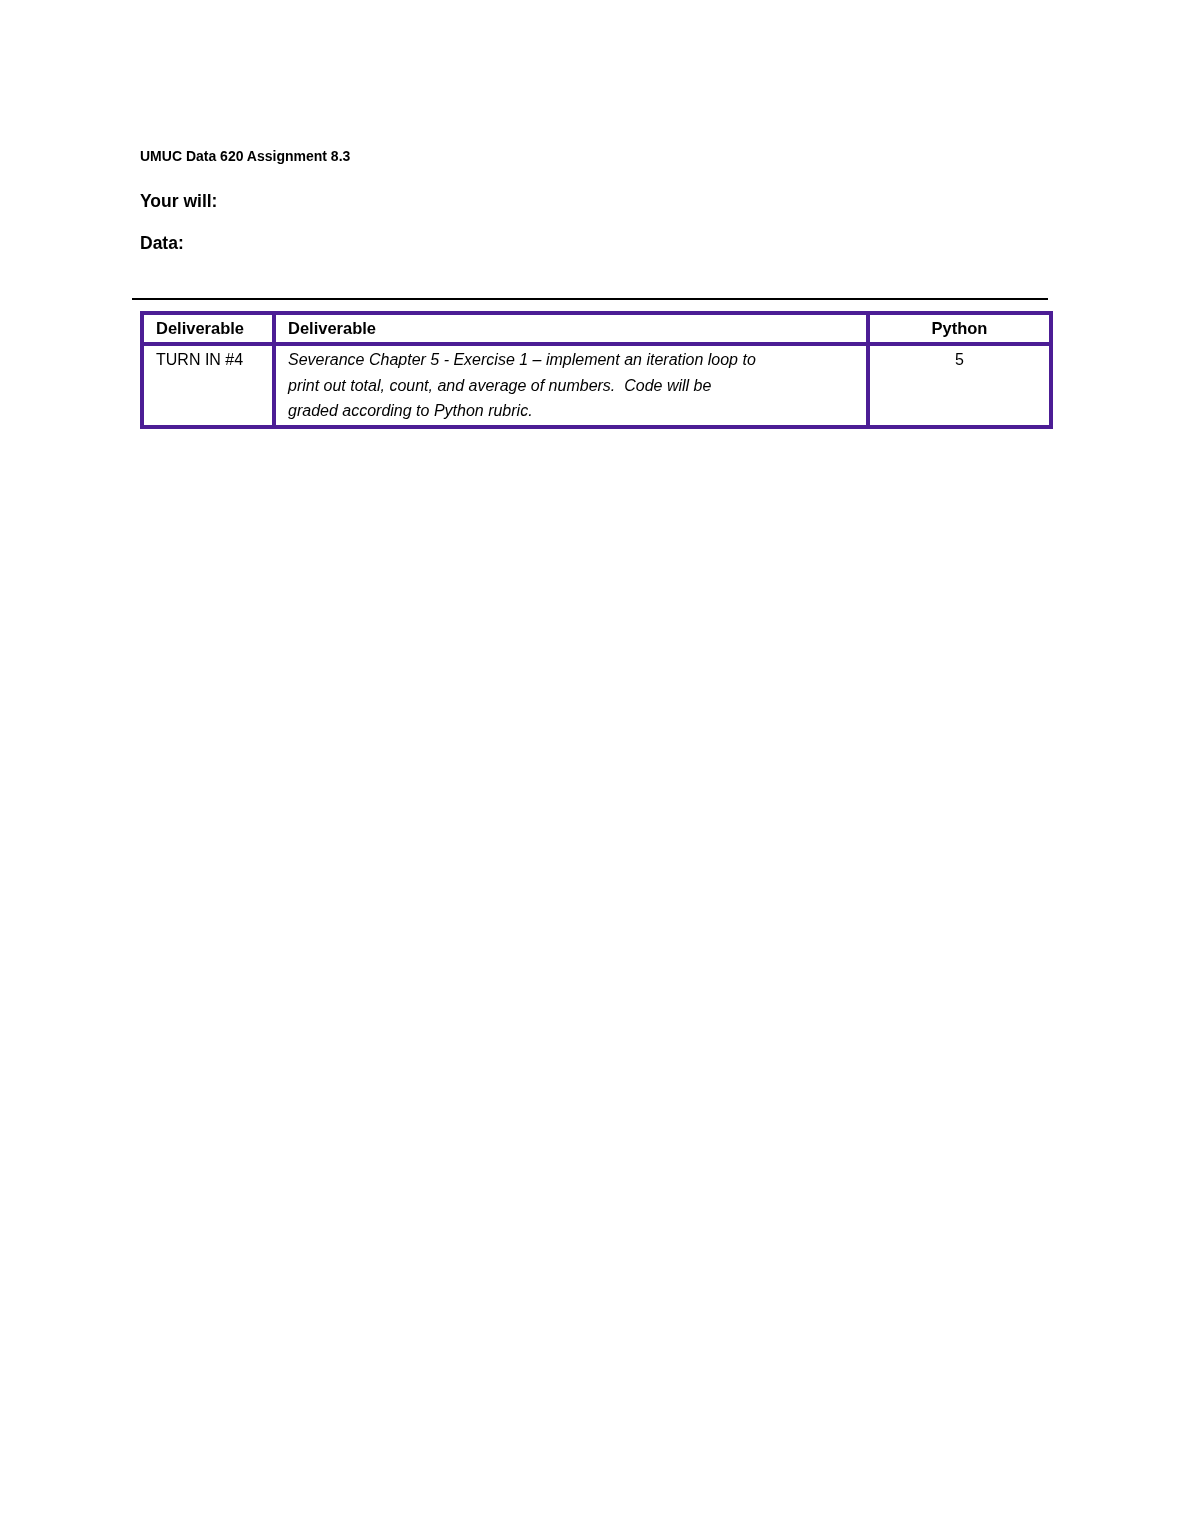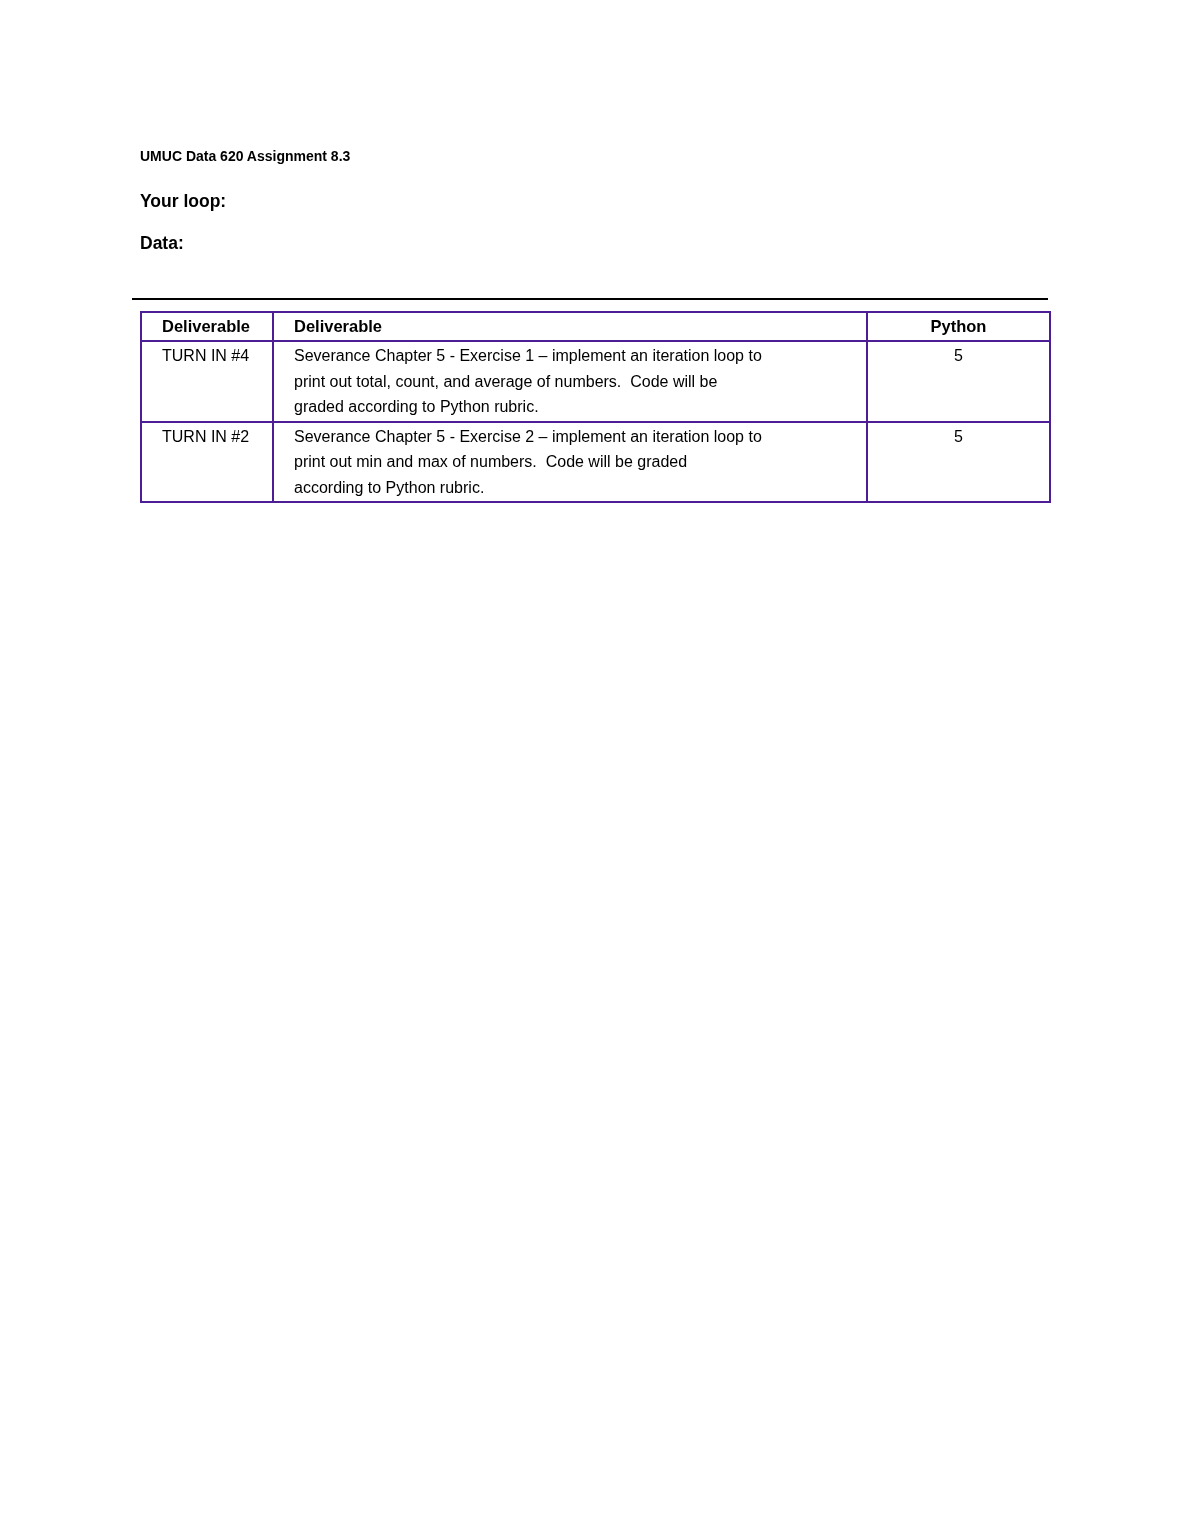--- a/index.html
+++ b/index.html
@@ -50,58 +50,59 @@
     border-collapse: collapse;
     table-layout: fixed;
     width: 909px;
     margin-top: 11px;
   }
   table.deliverables col.c-deliverable { width: 132px; }
   table.deliverables col.c-description { width: 594px; }
   table.deliverables col.c-points      { width: 183px; }
   table.deliverables th,
   table.deliverables td {
-    border: 2px solid #4c1d95;
+    border: 4px solid #4c1d95;
     vertical-align: top;
-    padding: 1px 20px;
+    padding: 1px 12px;
     overflow: hidden;
   }
   table.deliverables th {
     font-size: 16.5px;
     font-weight: bold;
     line-height: 25px;
     text-align: left;
     height: 25px;
   }
   table.deliverables th.points-h {
     text-align: center;
   }
   table.deliverables td {
     font-size: 16px;
     line-height: 25.5px;
   }
   td.desc-cell {
     white-space: pre-wrap;
+    font-style: italic;
   }
   td.points-cell {
     text-align: center;
   }
   tr.total-row td {
     line-height: 23px;
     height: 23px;
   }
 </style>
 </head>
 <body>
 
 <div class="content">
 
   <p class="doc-title">UMUC Data 620 Assignment 8.3</p>
 
-  <p class="field-line name-line">Your loop:</p>
+  <p class="field-line name-line">Your will:</p>
 
   <p class="field-line date-line">Data:</p>
 
   <hr class="rule">
 
 
   <table class="deliverables">
     <colgroup>
       <col class="c-deliverable">
       <col class="c-description">
@@ -115,23 +116,16 @@
       </tr>
     </thead>
     <tbody>
       <tr>
         <td>TURN IN #4</td>
         <td class="desc-cell">Severance Chapter 5 - Exercise 1 – implement an iteration loop to
 print out total, count, and average of numbers.  Code will be
 graded according to Python rubric.</td>
         <td class="points-cell">5</td>
       </tr>
-      <tr>
-        <td>TURN IN #2</td>
-        <td class="desc-cell">Severance Chapter 5 - Exercise 2 – implement an iteration loop to
-print out min and max of numbers.  Code will be graded
-according to Python rubric.</td>
-        <td class="points-cell">5</td>
-      </tr>
     </tbody>
   </table>
 
 </div>
 
 </body></html>

